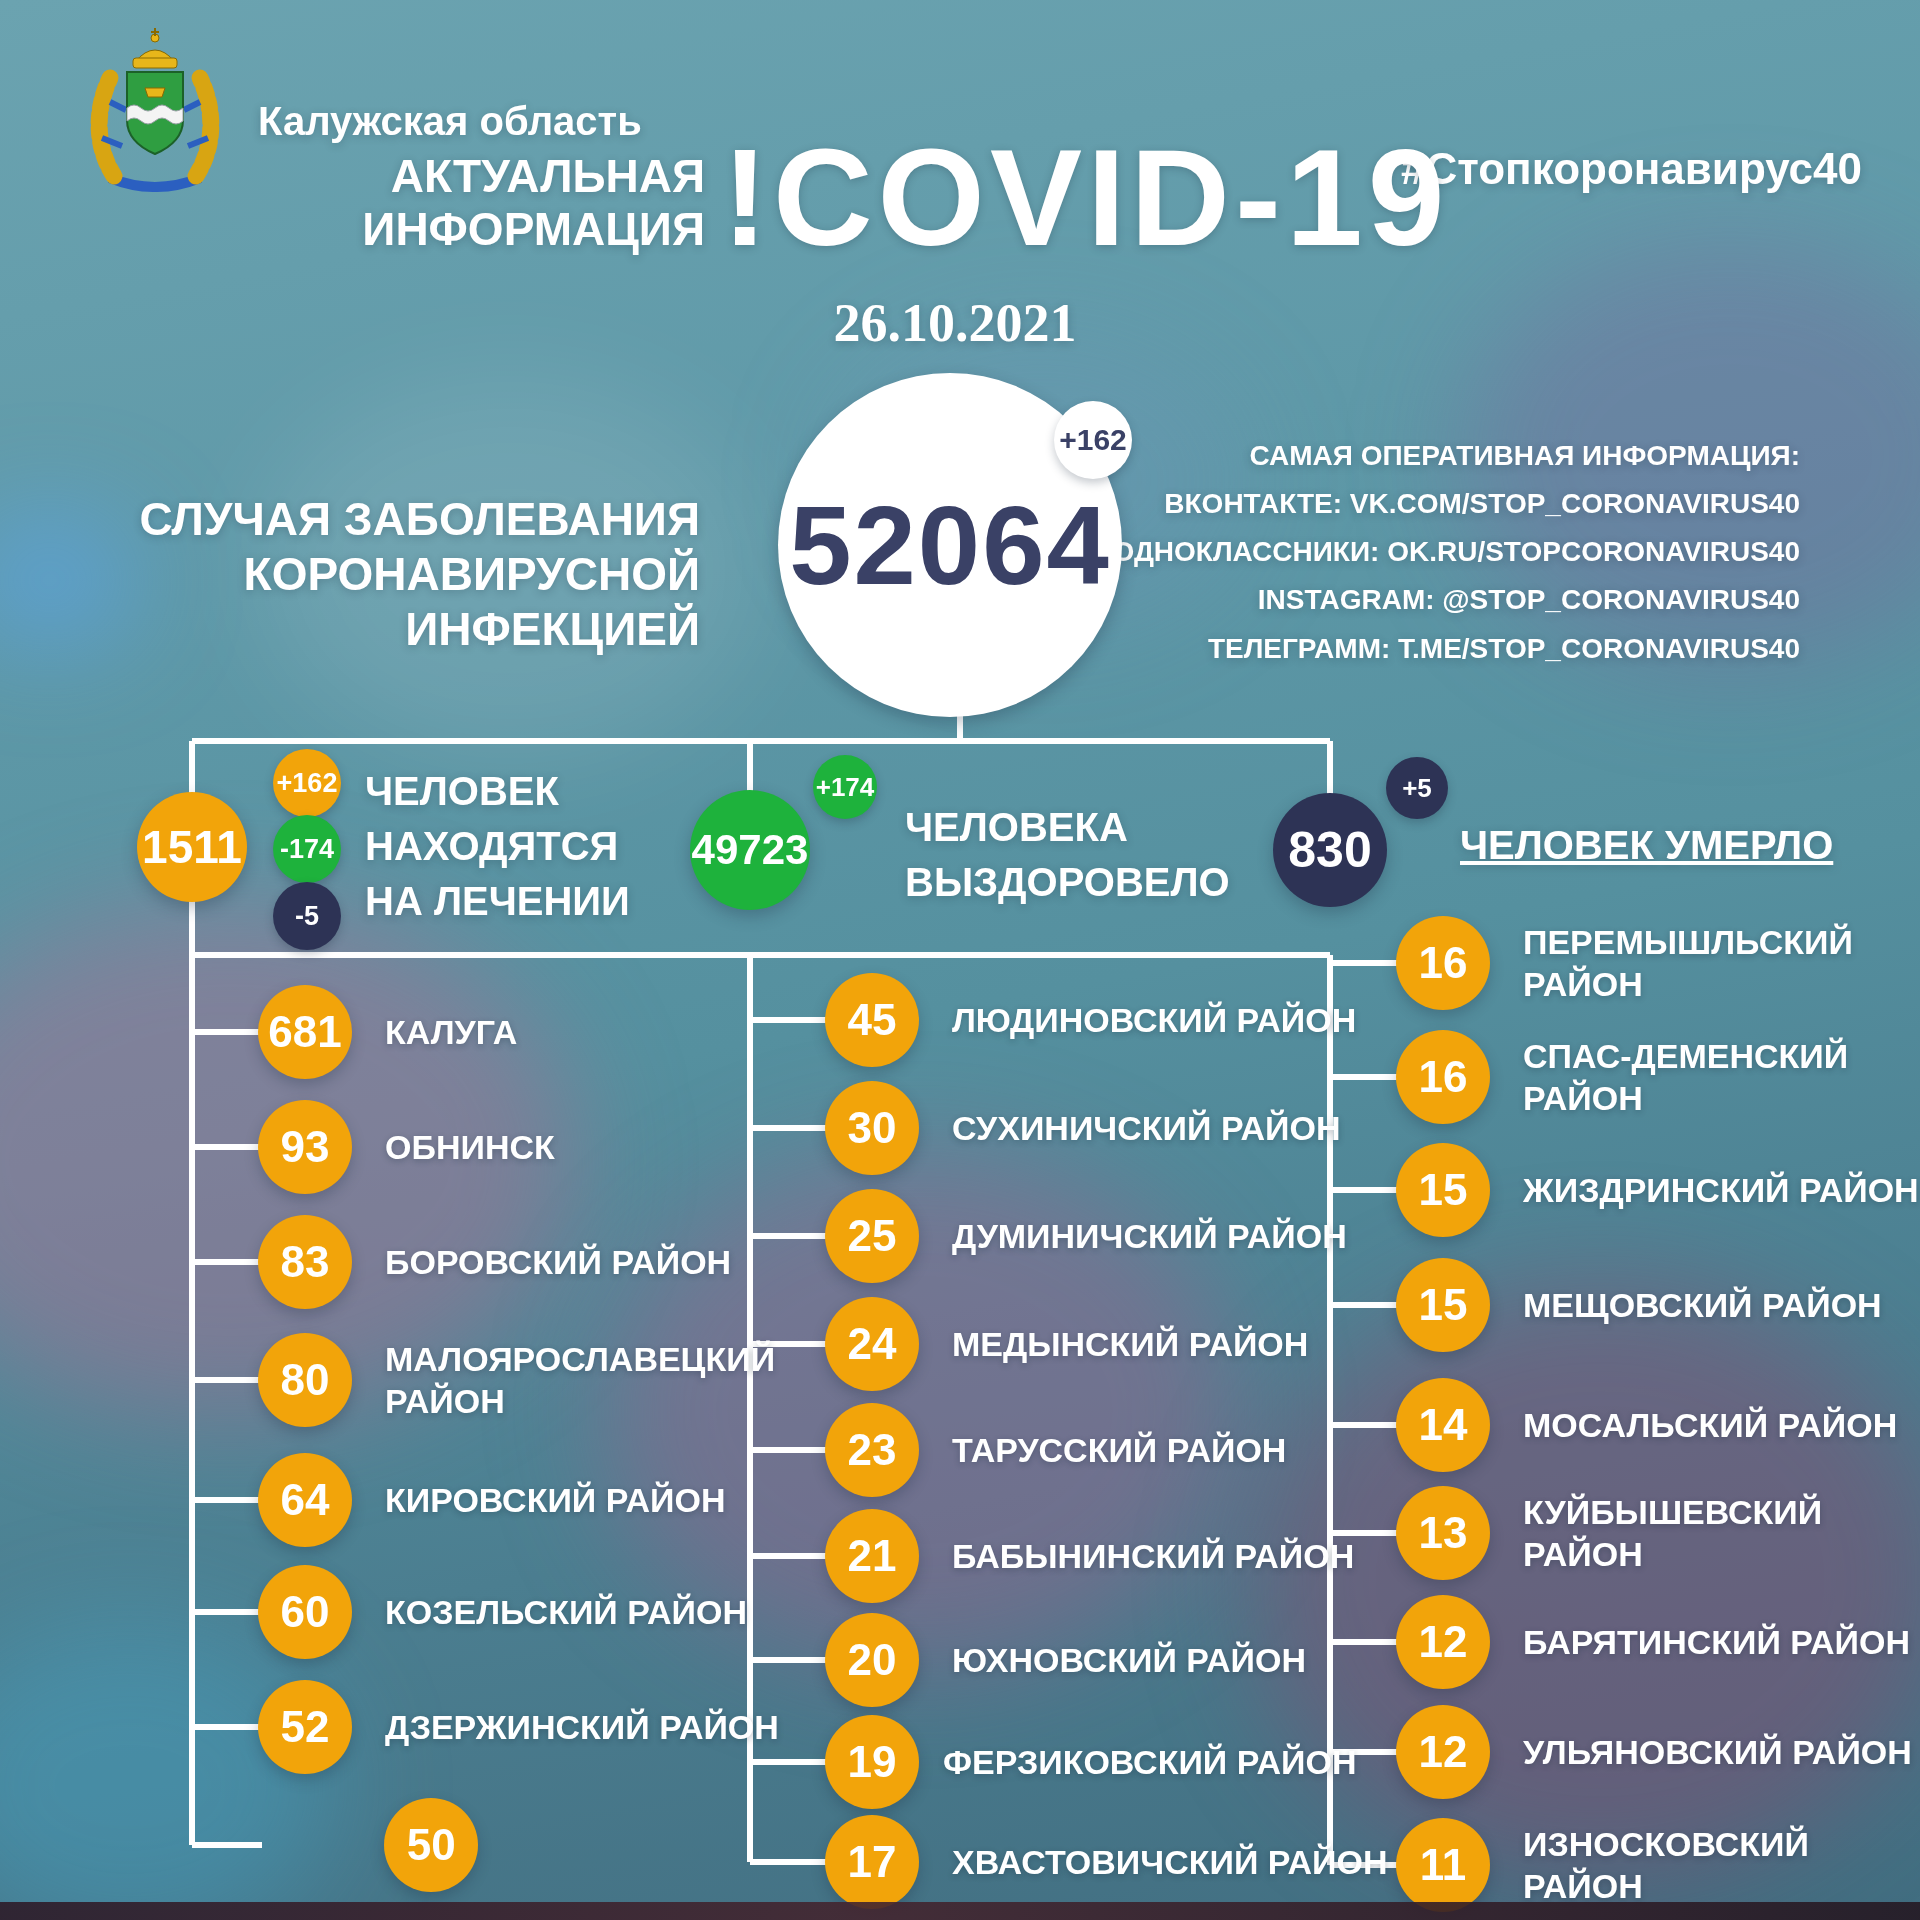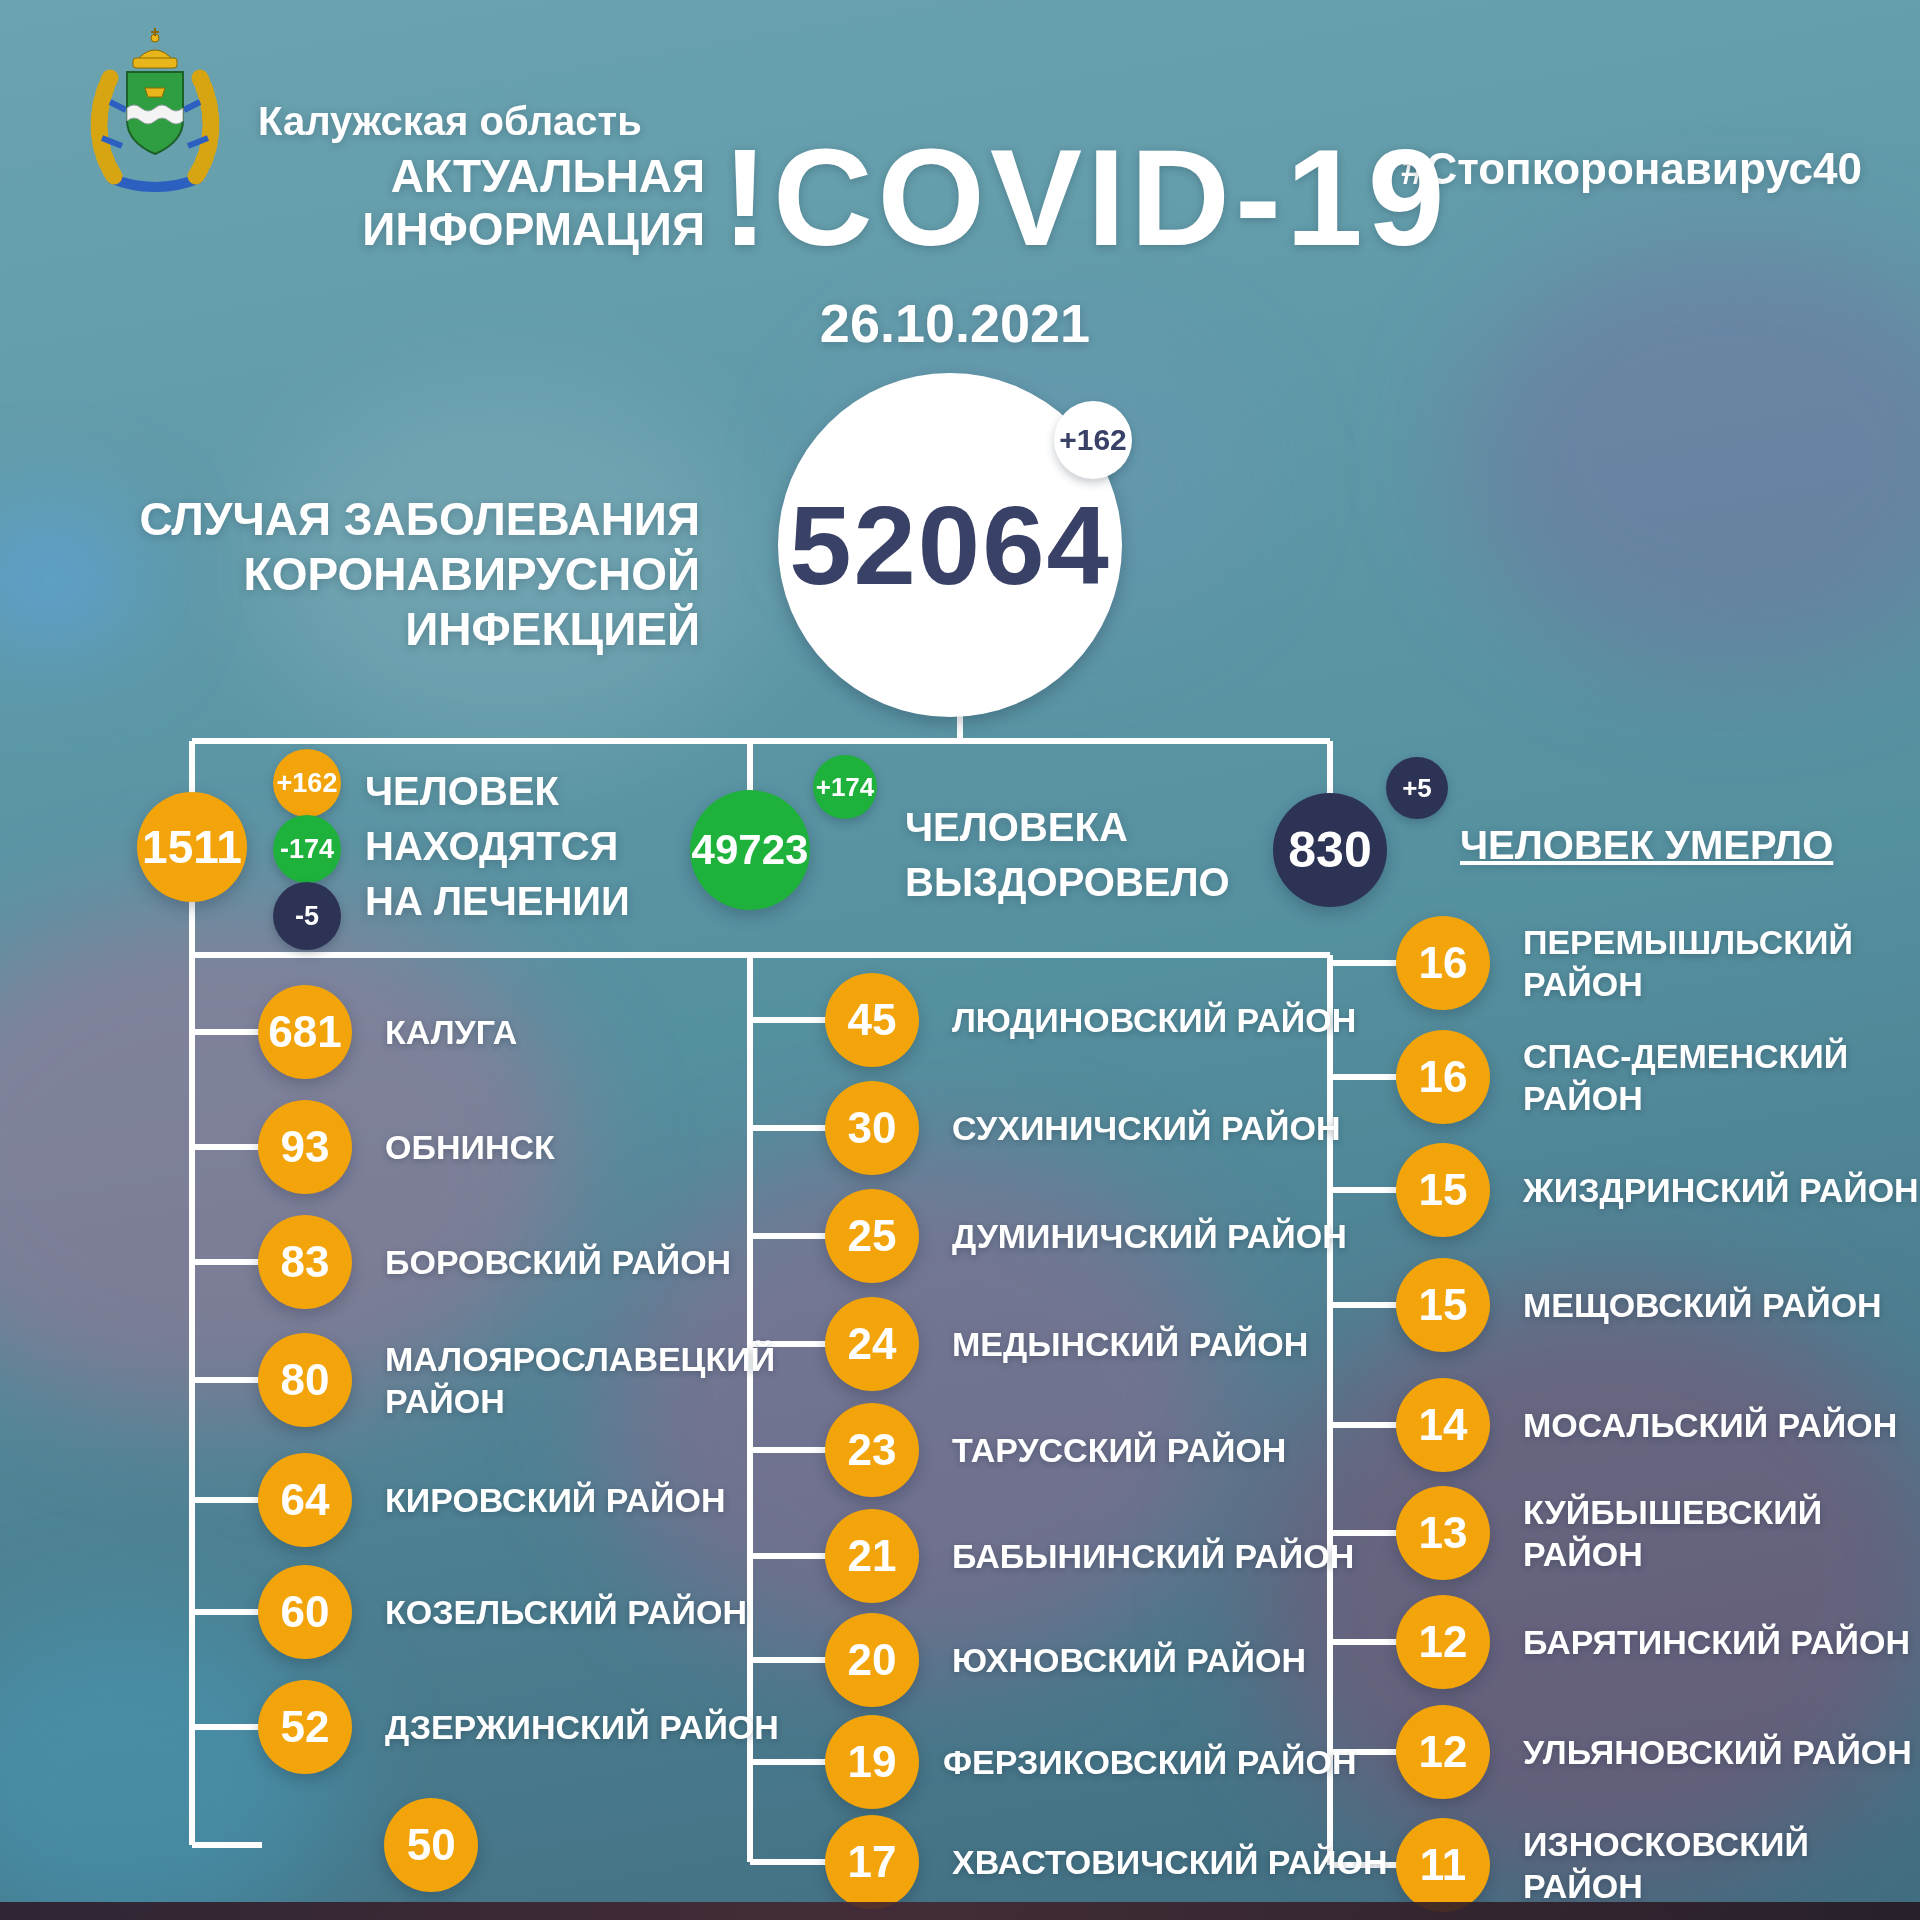--- a/index.html
+++ b/index.html
@@ -63,25 +63,29 @@
     <path d="M39,46 h56 v48 q0,22 -28,34 q-28,-12 -28,-34 Z" fill="#2f9e41" stroke="#1c6128" stroke-width="2"></path>
     <path d="M57,62 h20 l-3,9 h-14 Z" fill="#e8b61a" stroke="#8a6a00" stroke-width="1"></path>
     <path d="M39,82 q7,-6 14,0 t14,0 t14,0 t14,0 v13 q-7,6 -14,0 t-14,0 t-14,0 t-14,0 Z" fill="#f4f4f4" stroke="#9aa0a6"></path>
   </svg>
 
   <div class="txt" style="left:258px;top:98px;font-size:40px;">Калужская область</div>
   <div class="txt r" style="left:1362px;top:98px;width:500px;font-size:44px;margin-top:45px;">#Стопкоронавирус40</div>
 
   <div class="txt r" style="left:300px;top:150px;width:405px;font-size:46px;line-height:1.16;"><span>АКТУАЛЬНАЯ</span><br><span>ИНФОРМАЦИЯ</span></div>
   <div class="txt" style="left:722px;top:116px;font-size:138px;letter-spacing:5px;">!COVID-19</div>
-  <div class="txt" style="left:705px;top:292px;width:500px;text-align:center;font-size:54px;">26.10.2021</div>
+  <div class="txt" style="left:705px;top:292px;width:500px;text-align:center;font-size:54px;font-family:Liberation Serif, serif;">26.10.2021</div>
 
   <div class="txt r" style="left:120px;top:492px;width:580px;font-size:46px;line-height:1.2;">СЛУЧАЯ ЗАБОЛЕВАНИЯ
 КОРОНАВИРУСНОЙ ИНФЕКЦИЕЙ</div>
 
+  <div class="txt r" style="left:1100px;top:432px;width:700px;font-size:28px;line-height:1.72;"><span>САМАЯ ОПЕРАТИВНАЯ ИНФОРМАЦИЯ:</span><br><span>ВКОНТАКТЕ: VK.COM/STOP_CORONAVIRUS40
+ОДНОКЛАССНИКИ: OK.RU/STOPCORONAVIRUS40
+INSTAGRAM: @STOP_CORONAVIRUS40
+ТЕЛЕГРАММ: T.ME/STOP_CORONAVIRUS40</span></div>
 
   <svg class="lines" width="1920" height="1920" viewBox="0 0 1920 1920">
     <path d="M960 715 V741 M192 741 H1330 M192 955 H1330 M192 741 V1845 M750 741 V798 M750 955 V1862 M1330 741 V800 M1330 955 V1865" stroke="#fff" stroke-width="6" fill="none"></path>
     <path d="M192 1032 H262 M192 1147 H262 M192 1262 H262 M192 1380 H262 M192 1500 H262 M192 1612 H262 M192 1727 H262 M192 1845 H262" stroke="#fff" stroke-width="6" fill="none"></path>
     <path d="M750 1020 H827 M750 1128 H827 M750 1236 H827 M750 1344 H827 M750 1450 H827 M750 1556 H827 M750 1660 H827 M750 1762 H827 M750 1862 H827" stroke="#fff" stroke-width="6" fill="none"></path>
     <path d="M1330 963 H1398 M1330 1077 H1398 M1330 1190 H1398 M1330 1305 H1398 M1330 1425 H1398 M1330 1533 H1398 M1330 1642 H1398 M1330 1752 H1398 M1330 1865 H1398" stroke="#fff" stroke-width="6" fill="none"></path>
   </svg>
 
   <div class="circ white" style="left:778px;top:373px;width:344px;height:344px;">
     <span style="font-size:112px;letter-spacing:2px;">52064</span>

